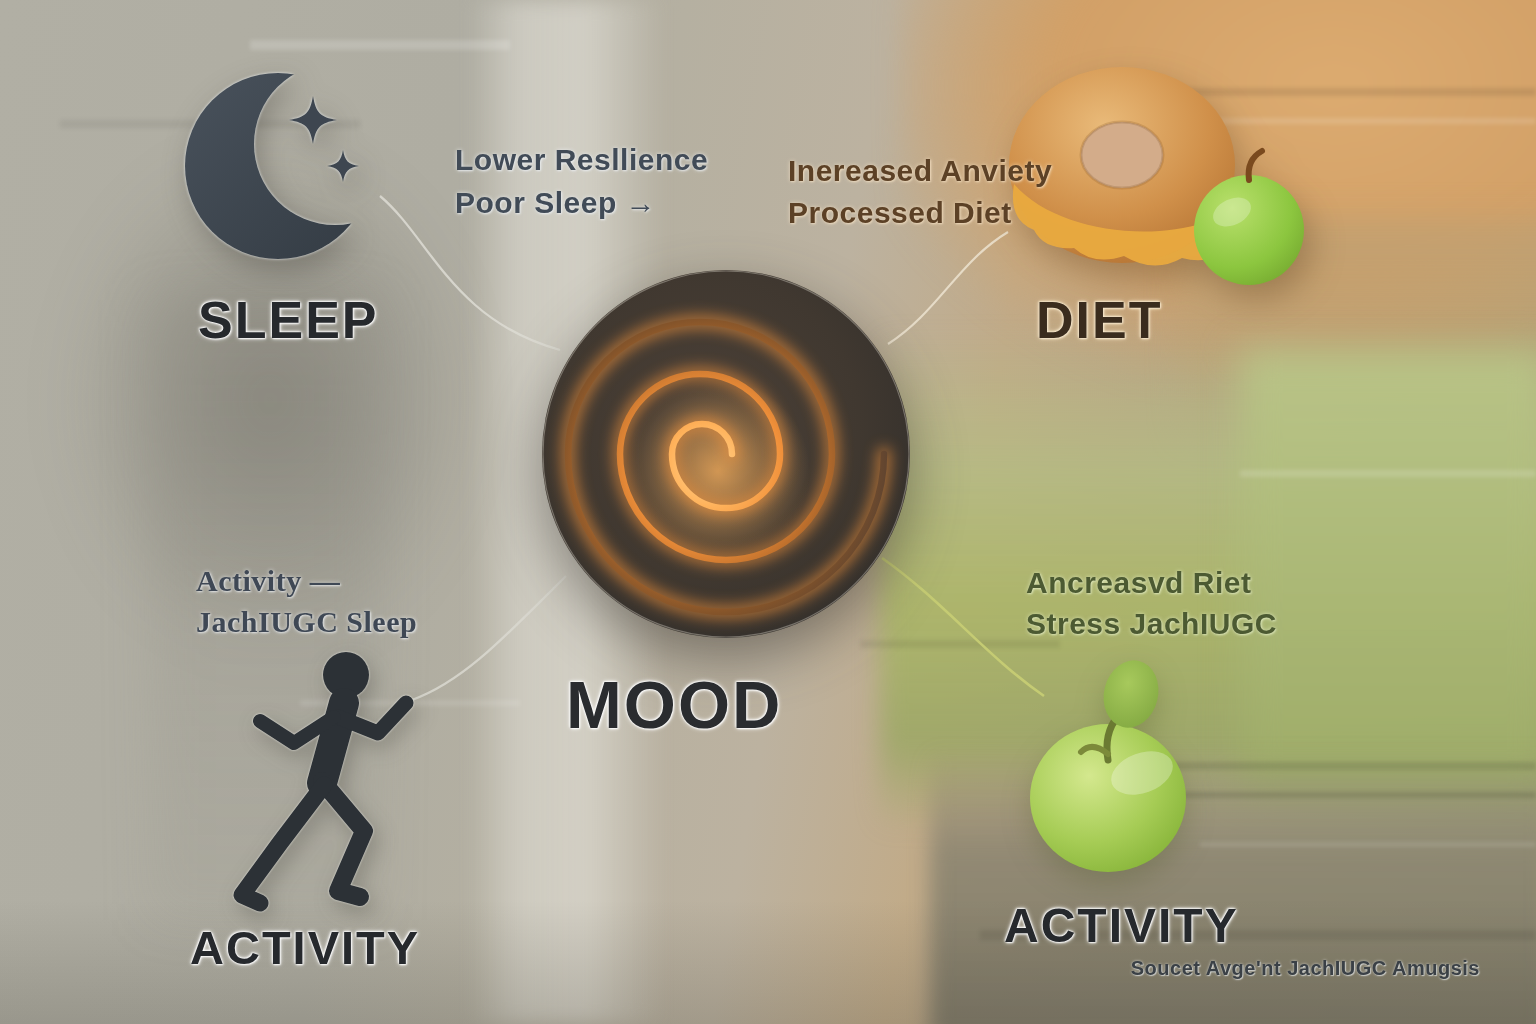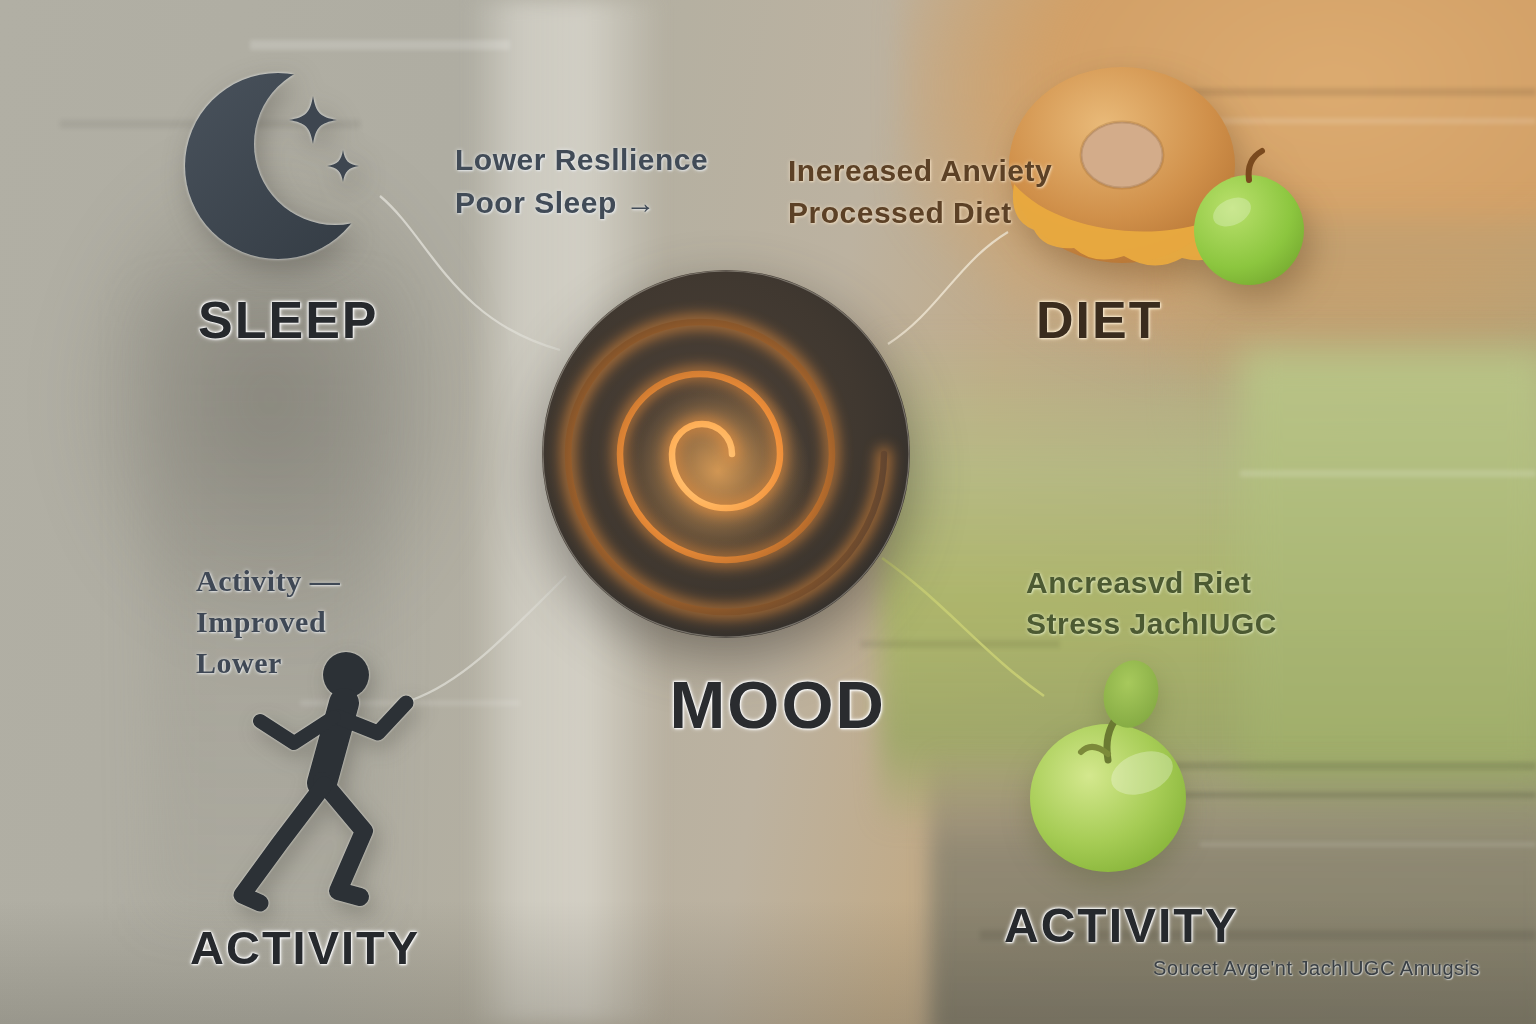--- a/index.html
+++ b/index.html
@@ -42,33 +42,33 @@
   
   #edges{left:0;top:0;width:1536px;height:1024px;}
   
   .icon-abs{position:absolute;}
   
   .node-label{position:absolute;font-weight:700;letter-spacing:2px;color:#26292d;
     text-shadow:0 0 5px rgba(255,255,255,.95),0 0 2px #fff,1px 1px 2px rgba(255,255,255,.85),-1px -1px 2px rgba(255,255,255,.7);}
   .label-sleep{left:198px;top:290px;font-size:52px;}
   .label-diet{left:1036px;top:290px;font-size:52px;color:#3a2c1e;
     text-shadow:0 0 5px rgba(247,231,201,.95),0 0 2px #f7ecd8,1px 1px 2px rgba(247,231,201,.9),-1px -1px 2px rgba(247,231,201,.7);}
-  .label-mood{left:566px;top:666px;width:320px;text-align:right;font-size:67px;color:#2a2c2f;}
+  .label-mood{left:566px;top:666px;width:320px;text-align:left;font-size:67px;color:#2a2c2f;}
   .label-activity-left{left:190px;top:920px;font-size:47px;}
   .label-activity-right{left:1004px;top:898px;font-size:48px;}
   .edge-label{position:absolute;font-size:30px;font-weight:600;letter-spacing:.5px;line-height:43px;}
   .edge-sleep{left:455px;top:138px;color:#414b57;
     text-shadow:0 0 4px rgba(236,240,244,.8),1px 1px 2px rgba(236,240,244,.7);}
   .edge-diet{left:788px;top:150px;color:#5c4126;line-height:42px;
     text-shadow:0 0 4px rgba(246,226,196,.75),1px 1px 2px rgba(246,226,196,.65);}
   .edge-activity-left{left:196px;top:560px;width:222px;color:#3f4855;line-height:41px;
     text-shadow:0 0 4px rgba(236,239,242,.8),1px 1px 2px rgba(236,239,242,.7);font-family:Liberation Serif, serif;}
   .edge-right{left:1026px;top:562px;color:#4c5a32;line-height:41px;
     text-shadow:0 0 4px rgba(232,241,203,.7),1px 1px 2px rgba(232,241,203,.6);}
-  .source-note{position:absolute;right:56px;top:957px;font-size:20px;font-weight:400;
+  .source-note{position:absolute;right:56px;top:957px;font-size:20px;font-weight:700;
     letter-spacing:.5px;color:#3a4046;
     text-shadow:0 0 3px rgba(235,238,240,.7),1px 1px 1px rgba(235,238,240,.6);text-align:center;}
 </style>
 </head>
 <body>
 
 <div id="stage">
 
   <div class="layer band-light"></div>
   <div class="layer moon-shadow"></div>
@@ -190,21 +190,21 @@
       <path d="M 122 58 L 100 138" stroke-width="30"></path>
       <path d="M 116 72 L 156 88 L 184 58" stroke-width="15"></path>
       <path d="M 112 72 L 72 98 L 38 76" stroke-width="14"></path>
       <path d="M 100 136 L 142 186 L 116 246 L 138 252" stroke-width="18"></path>
       <path d="M 102 140 L 58 198 L 20 250 L 38 258" stroke-width="17"></path>
     </g>
   </svg>
   <div class="node-label label-activity-left">ACTIVITY</div>
   <div class="edge-label edge-activity-left">
     <div>Activity —</div>
-    <div>Improved Lower</div>
+    <div>JachIUGC Sleep</div>
   </div>
 
   <svg class="icon-abs" style="left:1012px;top:648px;filter:drop-shadow(0 12px 14px rgba(80,90,40,.3));" width="195" height="230" viewBox="0 0 195 230">
     <defs>
       <radialGradient id="appleG2" cx="0.38" cy="0.35" r="0.9">
         <stop offset="0" stop-color="#d4e88e"></stop>
           <stop offset="0.5" stop-color="#a6cc55"></stop>
           <stop offset="0.85" stop-color="#83b136"></stop>
           <stop offset="1" stop-color="#6e9c2c"></stop>
       </radialGradient>

